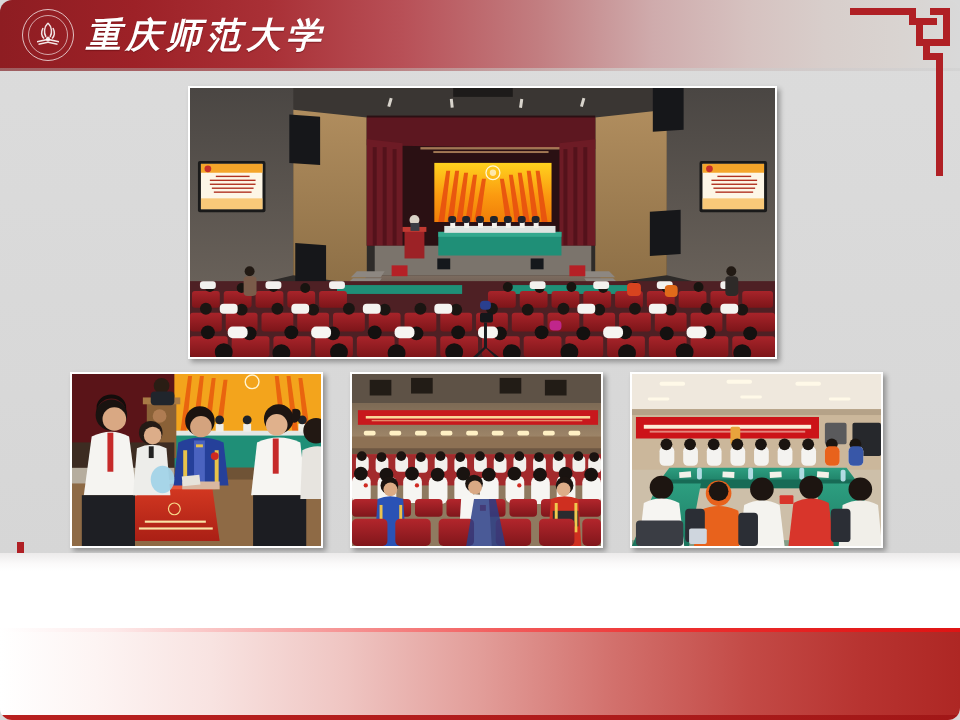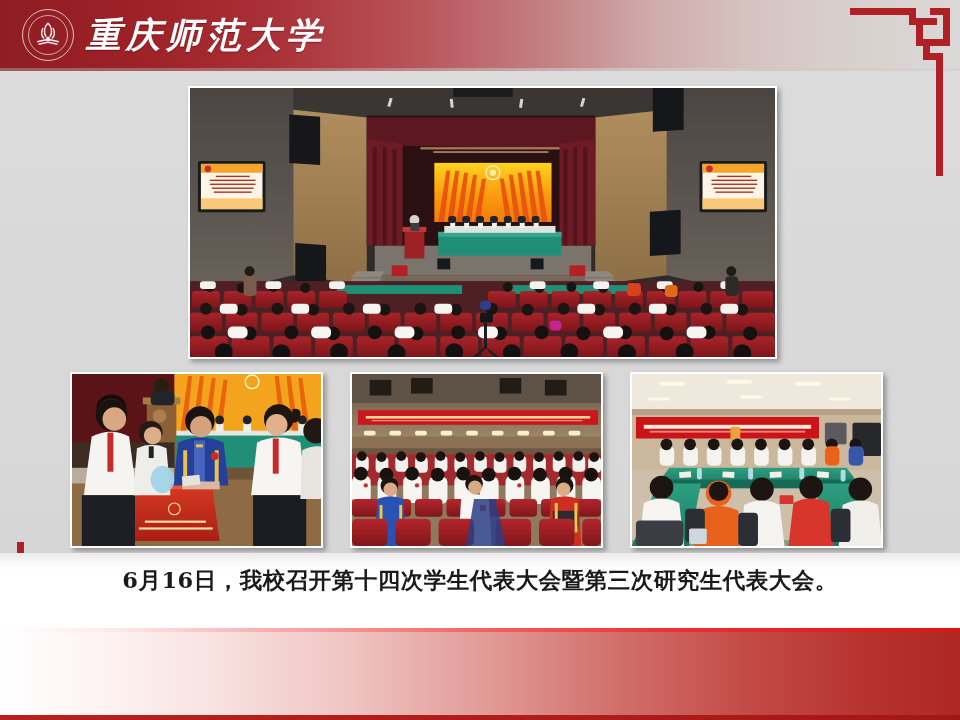--- a/index.html
+++ b/index.html
@@ -13,20 +13,21 @@
     font-family: "Liberation Sans", "DejaVu Sans", sans-serif;
     background: #d9d9d9;
   }
 
   #slide {
     position: relative;
     width: 960px;
     height: 720px;
     overflow: hidden;
     background: linear-gradient(180deg, #dcdcdc 0%, #d8d8d8 55%, #d4d4d4 100%);
+    border-radius: 12px;
   }
 
   
   #header-bar {
     position: absolute;
     left: 0;
     top: 0;
     width: 960px;
     height: 68px;
     background: linear-gradient(90deg,
@@ -988,21 +989,20 @@
       </g>
 
       <rect x="58" y="158" width="18" height="16" rx="2" fill="#cfd6de"></rect>
     </svg>
   </div>
 
   <div id="lower-panel">
     <div id="panel-topfade"></div>
   </div>
 
-  <div id="caption">6月16日，我校召开第十四次学生代表大会暨第三次研究生代表大会。</div>
 
   <div id="bottom-band">
     <div id="band-hairline"></div>
     <div id="band-body"></div>
     <div id="band-foot"></div>
   </div>
 
 </div>
 
 </body></html>

